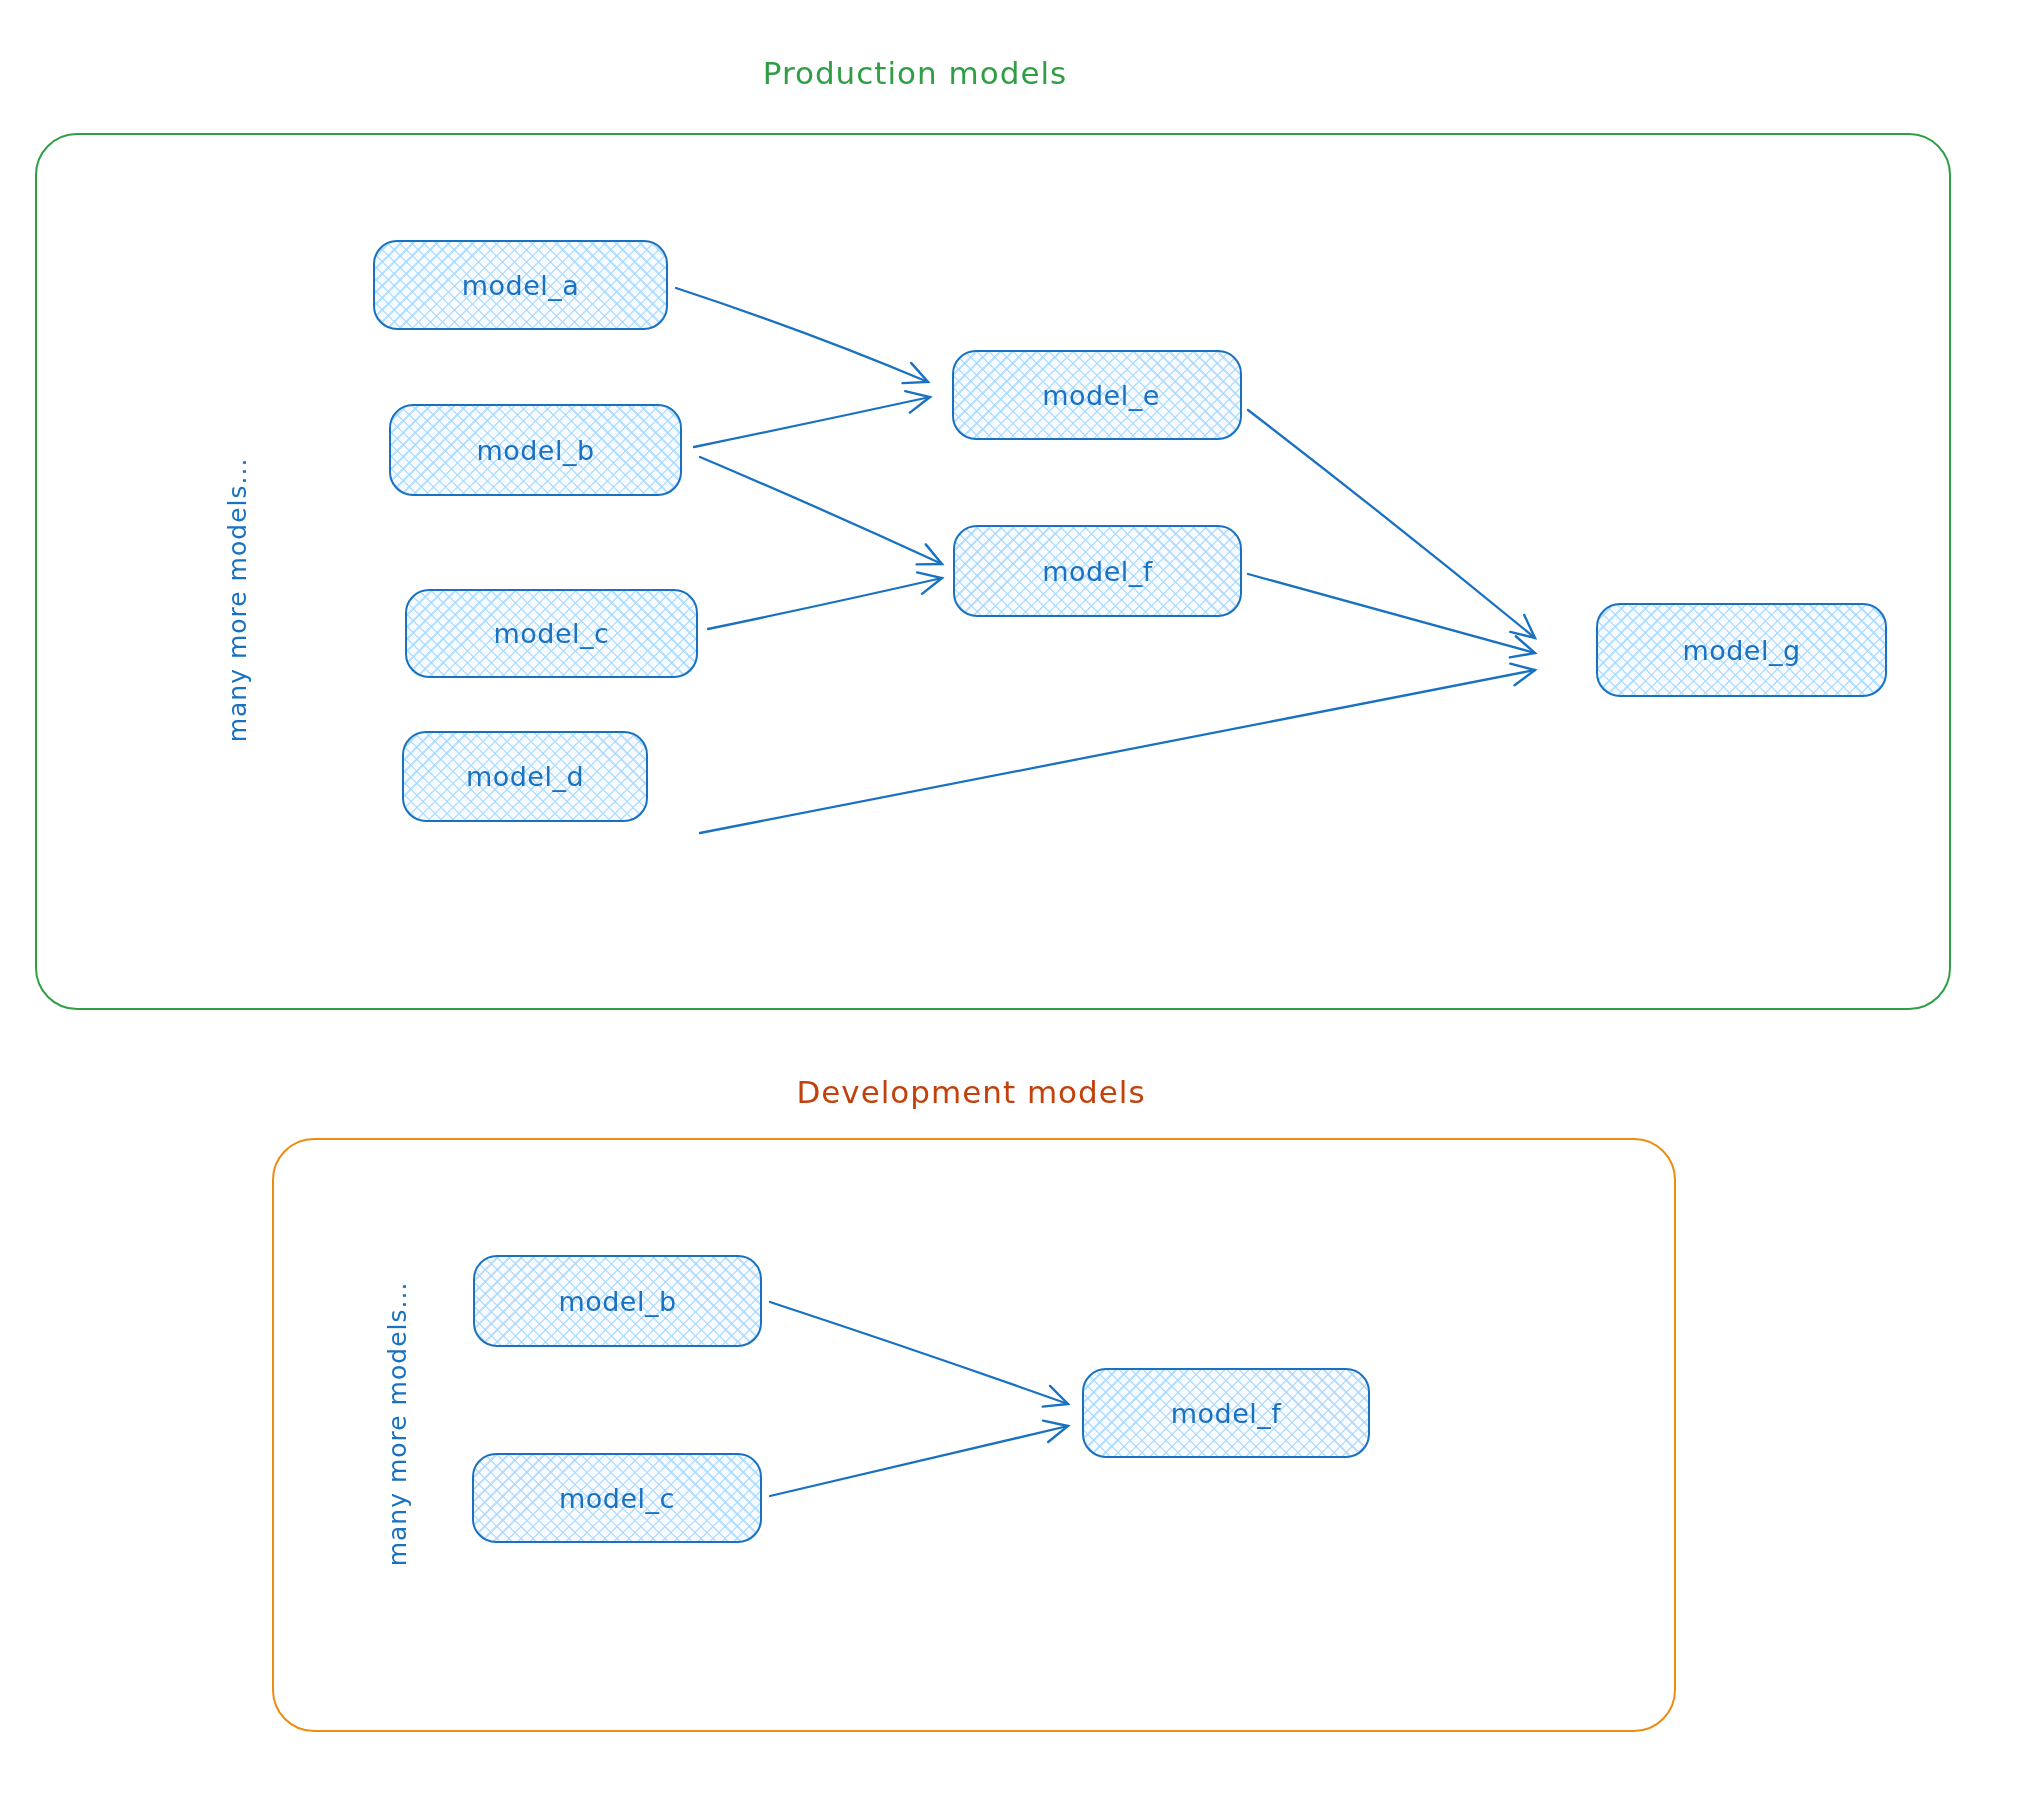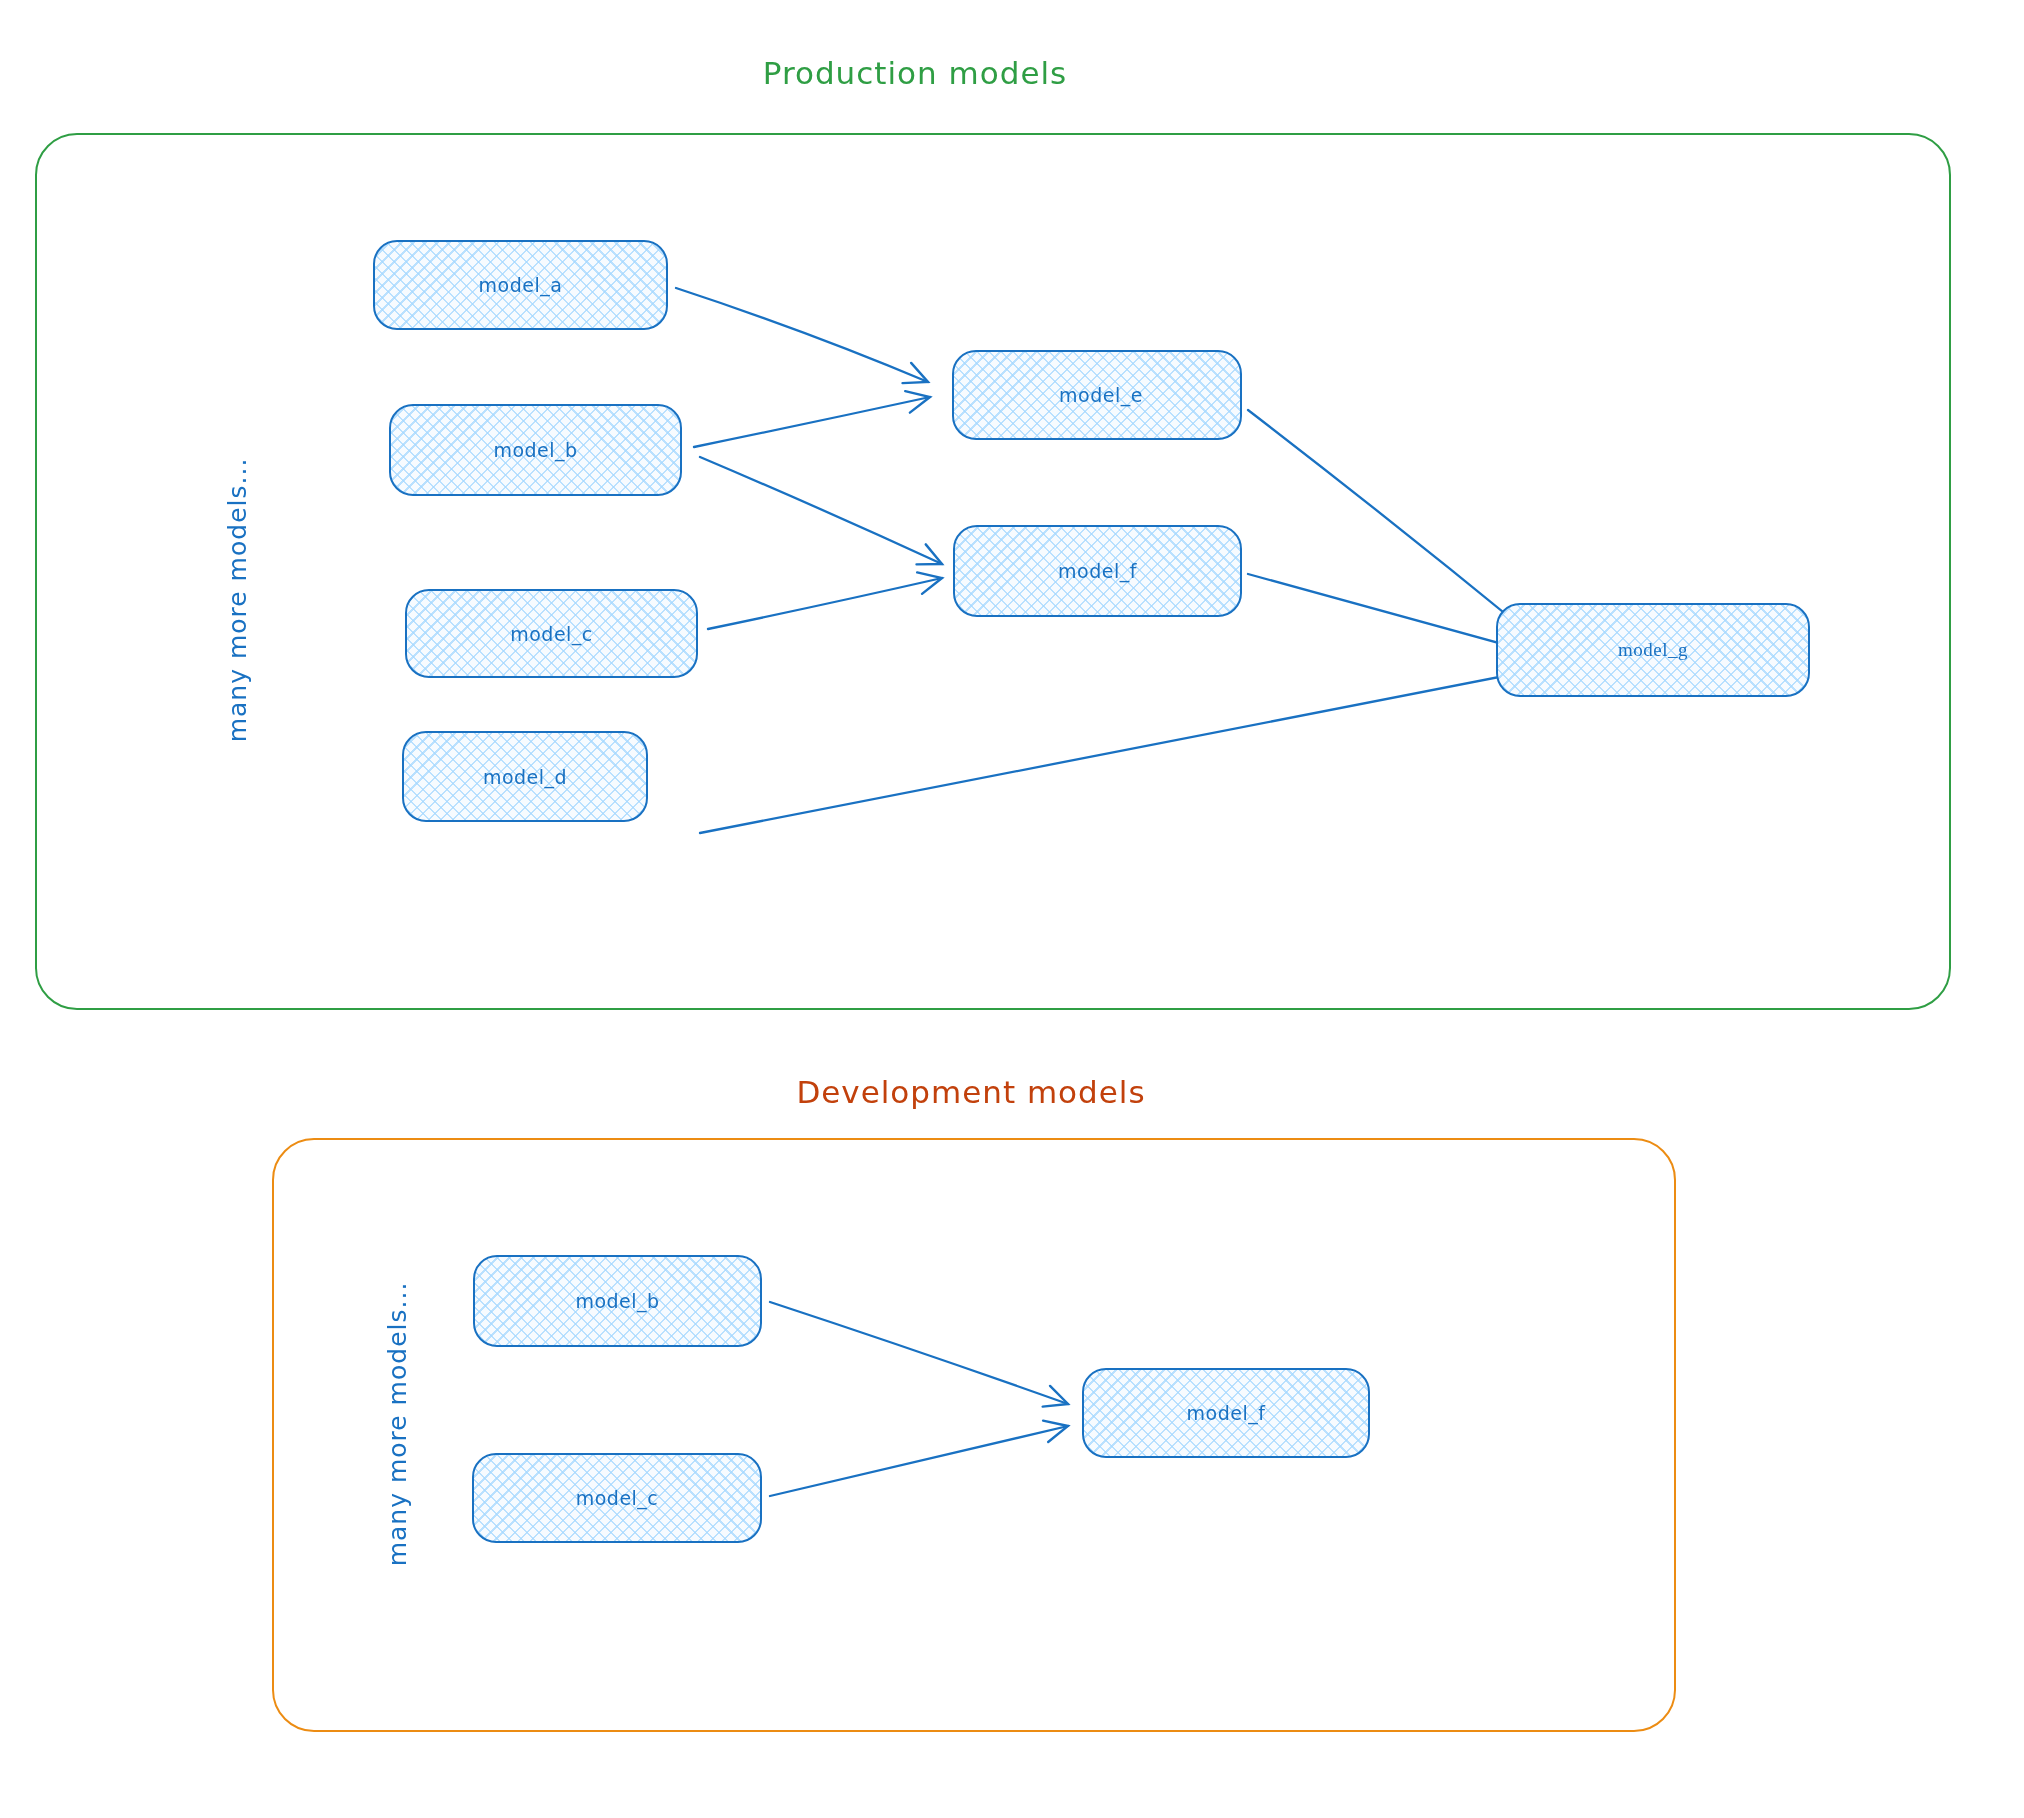--- a/index.html
+++ b/index.html
@@ -33,21 +33,21 @@
     font-weight:500;
   }
   .section-title.production{left:915px;top:55px;color:#2f9e44;}
   .section-title.development{left:971px;top:1074px;color:#c2410c;}
   .node{
     position:absolute;
     border:2.5px solid #1971c2;
     border-radius:24px;
     display:flex;align-items:center;justify-content:center;
     color:#1971c2;
-    font-size:19px;
+    font-size:27px;
     letter-spacing:.5px;
     background:
       repeating-linear-gradient(45deg, rgba(165,216,255,.75) 0 1.8px, transparent 1.8px 8.5px),
       repeating-linear-gradient(-45deg, rgba(165,216,255,.75) 0 1.8px, transparent 1.8px 8.5px),
       #f7fbff;
     box-sizing:border-box;
   }
   .side-note{
     position:absolute;
     color:#1971c2;
@@ -106,21 +106,21 @@
   </div>
   <div class="node" style="left:402px;top:731px;width:246px;height:91px;">
     <span>model_d</span>
   </div>
   <div class="node" style="left:952px;top:350px;width:290px;height:90px;padding-left:8px;">
     <span>model_e</span>
   </div>
   <div class="node" style="left:953px;top:525px;width:289px;height:92px;">
     <span>model_f</span>
   </div>
-  <div class="node" style="left:1496px;top:603px;width:314px;height:94px;font-family:Liberation Serif, serif;">
+  <div class="node" style="left:1596px;top:603px;width:291px;height:94px;">
     <span>model_g</span>
   </div>
 
   <div class="node" style="left:473px;top:1255px;width:289px;height:92px;">
     <span>model_b</span>
   </div>
   <div class="node" style="left:472px;top:1453px;width:290px;height:90px;">
     <span>model_c</span>
   </div>
   <div class="node" style="left:1082px;top:1368px;width:288px;height:90px;">

